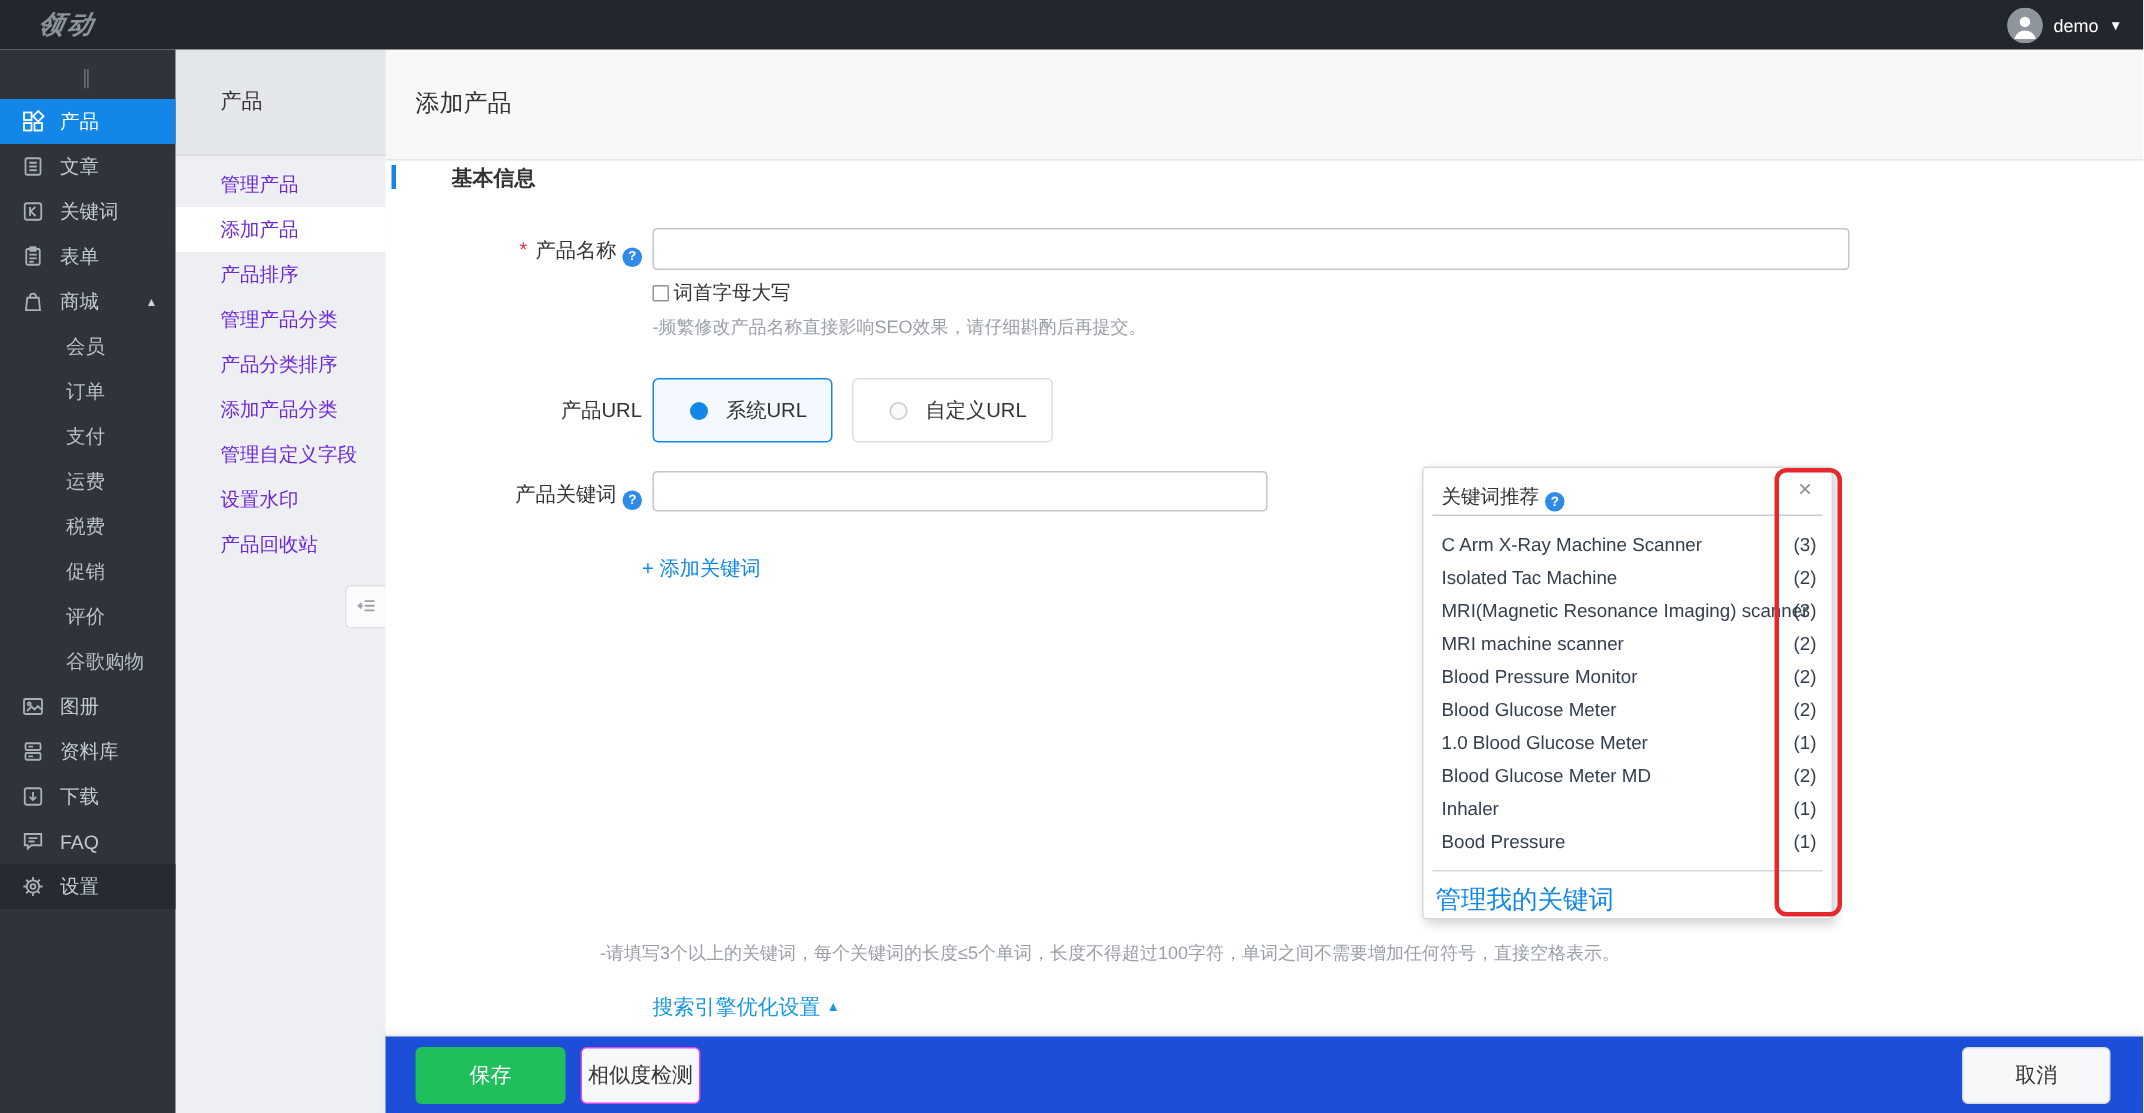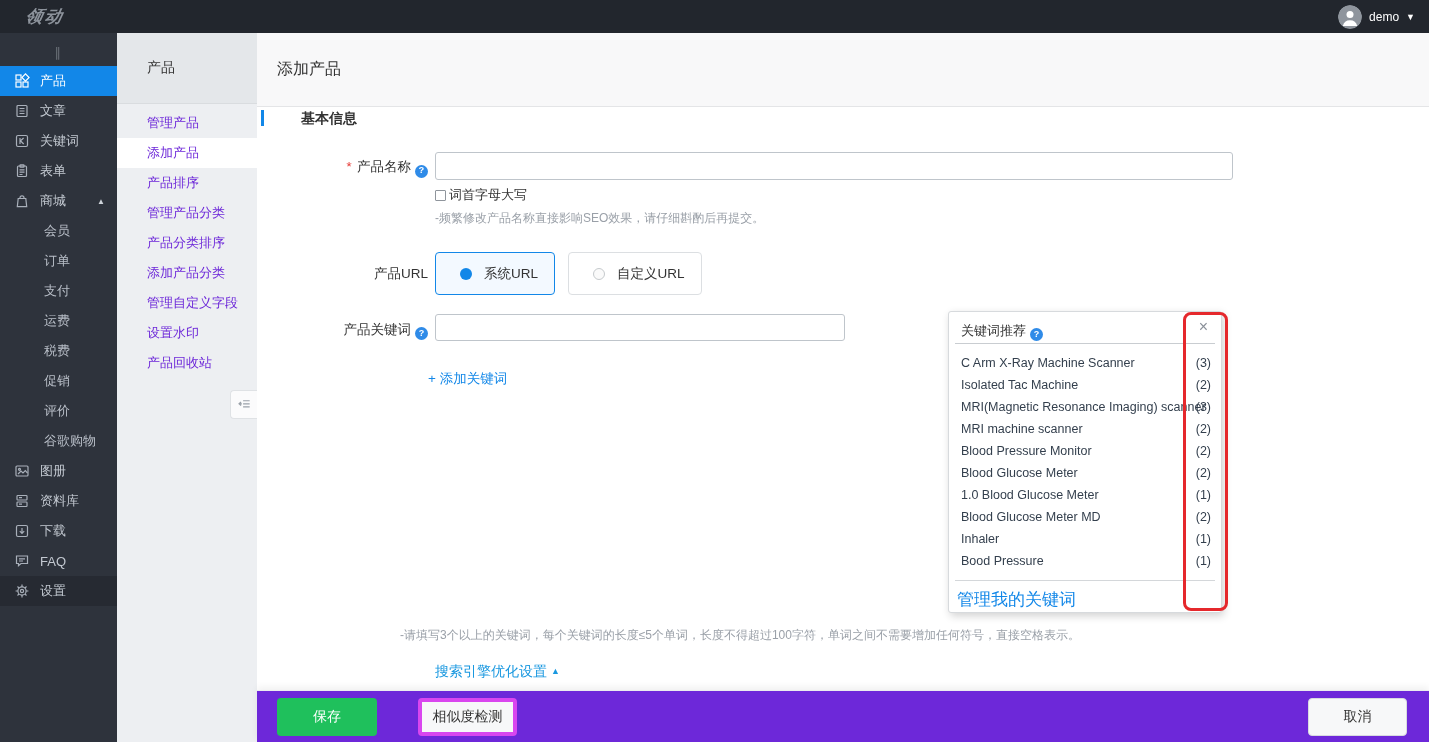--- a/index.html
+++ b/index.html
@@ -78,24 +78,24 @@
   .popup-list { position:absolute; left:0; top:40px; width:100%; }
   .kw-row { position:relative; height:22px; line-height:22px; font-size:12.5px; color:#333f4d; cursor:pointer; }
   .kw-text { position:absolute; left:12px; white-space:nowrap; }
   .kw-count { position:absolute; right:10px; }
   .popup-div2 { position:absolute; left:6px; right:6px; top:268px; border-top:1px solid #d4d7da; }
   .popup-manage { position:absolute; left:8px; top:276px; font-size:17px; color:#1287e8; cursor:pointer; }
 
   .annotation-box { position:absolute; left:1183px; top:312px; width:45px; height:299px; border:3px solid #e5282c; border-radius:8px; z-index:40; pointer-events:none; }
 
   
-  .footerbar { position:absolute; left:257px; top:690px; width:1172px; height:52px; background:#6d28d9; border-top:1px solid #ebedef; box-shadow:0 -3px 7px rgba(0,0,0,.06); z-index:25; }
+  .footerbar { position:absolute; left:257px; top:690px; width:1172px; height:52px; background:#1d4ed8; border-top:1px solid #ebedef; box-shadow:0 -3px 7px rgba(0,0,0,.06); z-index:25; }
   .btn { position:absolute; top:7px; height:38px; border-radius:4px; font-size:14px; font-family:inherit; cursor:pointer; }
   .btn-save { left:20px; width:100px; background:#1fc05c; color:#fff; border:none; }
-  .btn-sim { left:130px; width:99px; background:#f7f8f9; color:#333; border:4px solid #d946ef;margin-left:31px; }
+  .btn-sim { left:130px; width:80px; background:#f7f8f9; color:#333; border:1px solid #d946ef; }
   .btn-cancel { left:1051px; width:99px; background:#f7f8f9; color:#333; border:1px solid #d8dbdf; }
 </style>
 </head>
 <body>
 
 <div class="app">
 
   <div class="topbar">
     <div class="logo">领动</div>
     <div class="user">

